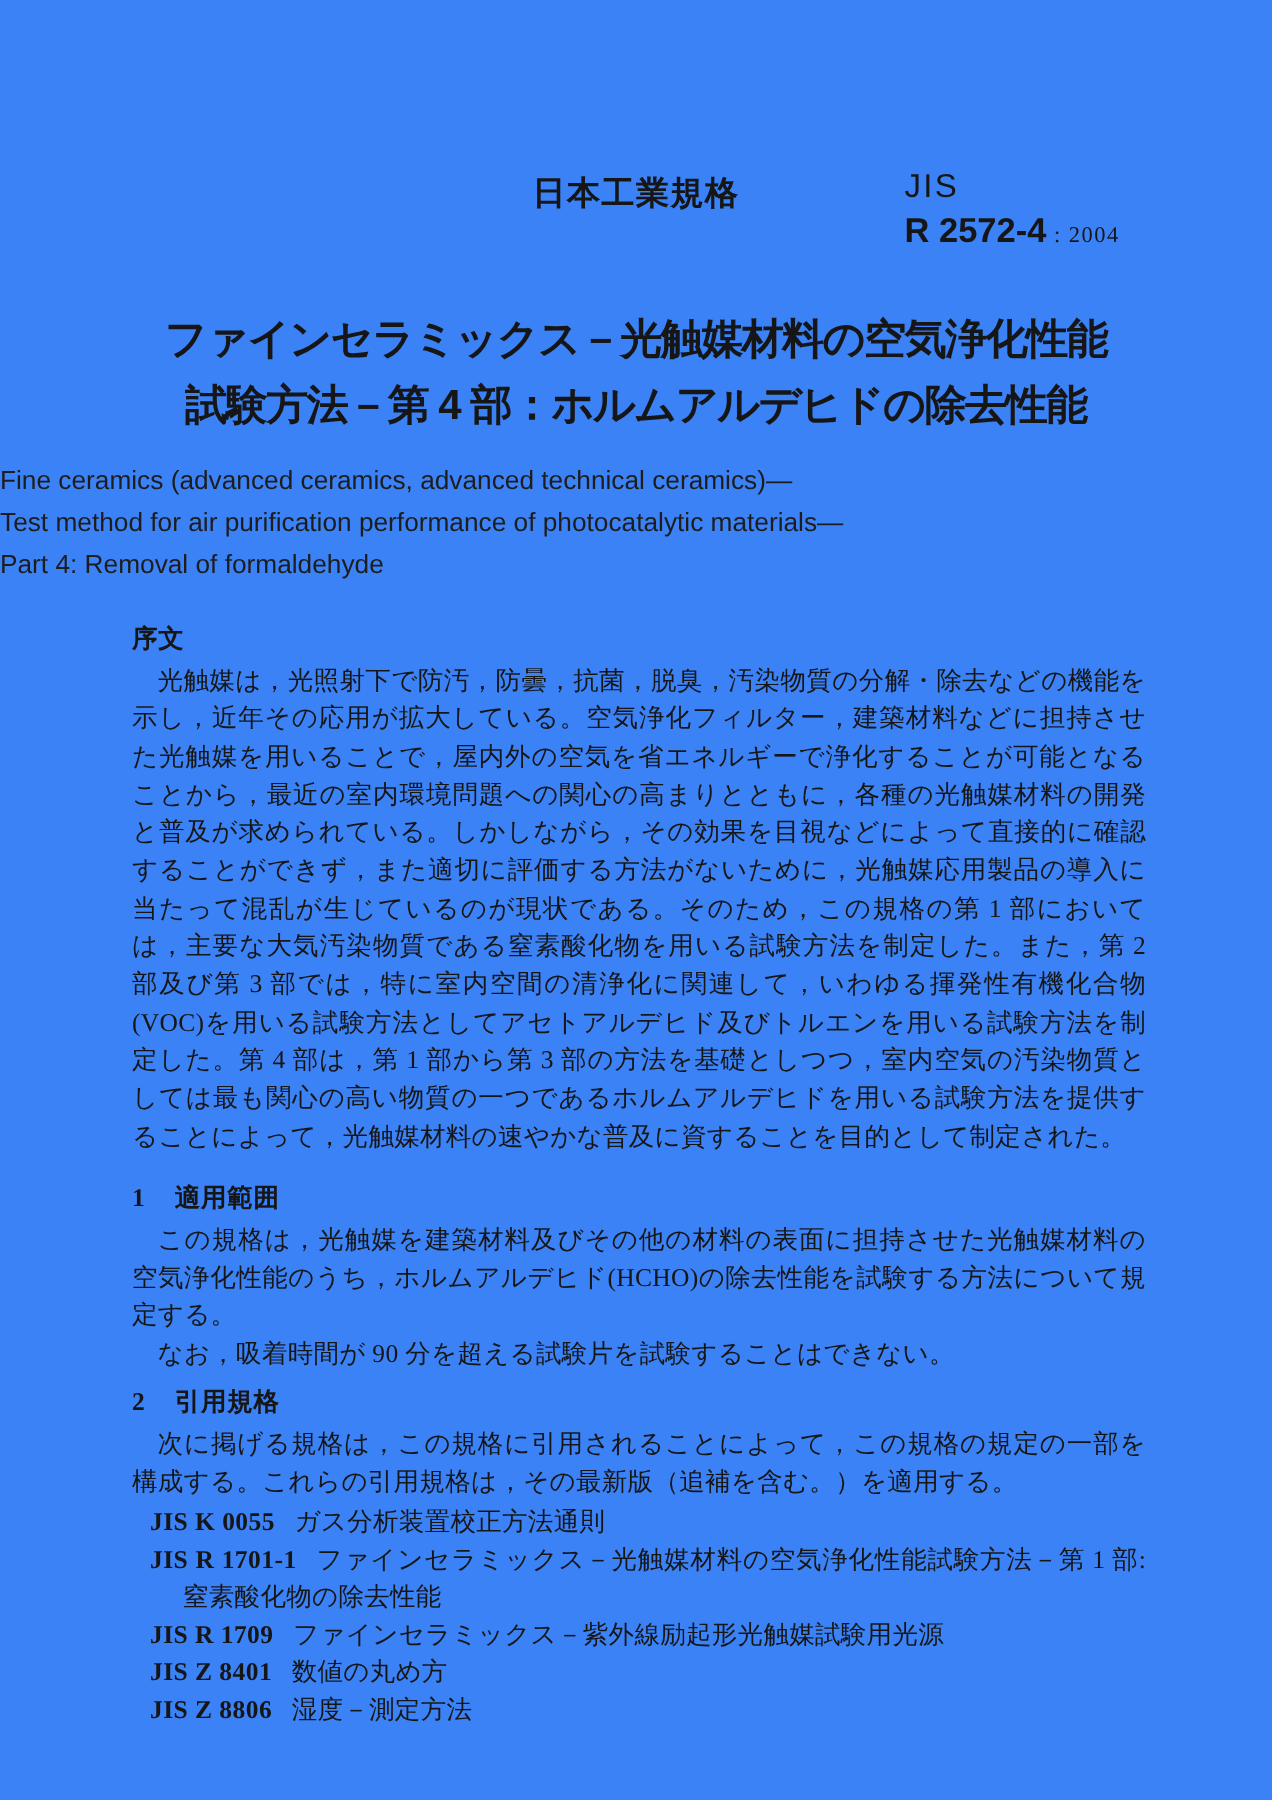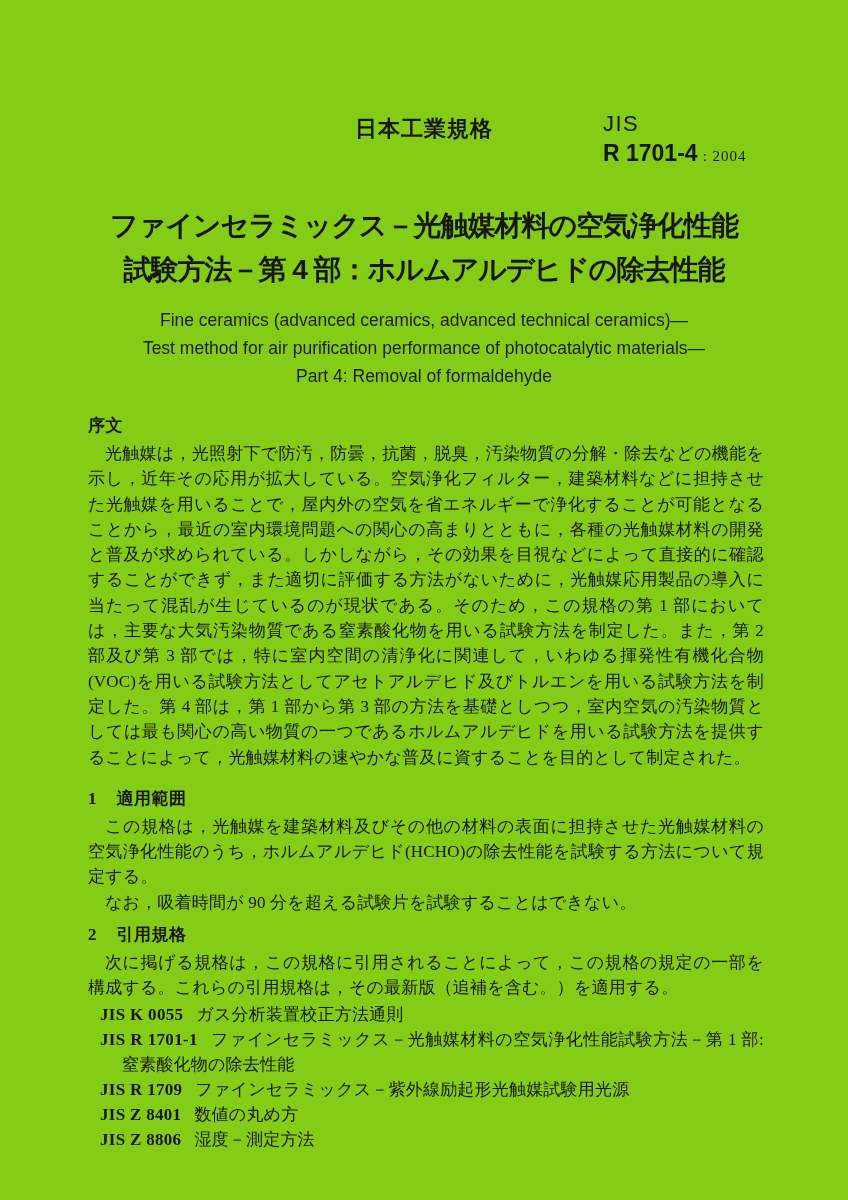--- a/index.html
+++ b/index.html
@@ -1,20 +1,20 @@
 <!DOCTYPE html>
 <html lang="ja"><head>
 <meta charset="utf-8">
 <style>
   * { margin:0; padding:0; box-sizing:border-box; }
   html, body { background:#ffffff; }
   .page {
     position:relative;
     width:848px; height:1200px;
-    background:#84cc16;
+    background:#3b82f6;
     color:#161616;
     overflow:hidden;
     font-family:"Liberation Serif","DejaVu Serif",serif;
   }
 
   
   .header-row { position:absolute; top:114px; left:0; width:100%; }
   .standard-name {
     text-align:center; font-family:"Liberation Sans","DejaVu Sans",sans-serif;
     font-weight:bold; font-size:22px; letter-spacing:1px;
@@ -30,21 +30,21 @@
     font-family:"Liberation Serif","DejaVu Serif",serif;
   }
 
   
   .title-ja {
     position:absolute; top:204px; left:0; width:100%; text-align:center;
     font-family:"Liberation Sans","DejaVu Sans",sans-serif;
     font-weight:bold; font-size:28px; line-height:44px; letter-spacing:-1px;
   }
   .title-en {
-    position:absolute; top:306px; left:0; width:100%; text-align:center;
+    position:absolute; top:306px; left:0; width:100%; text-align:left;
     font-family:"Liberation Sans","DejaVu Sans",sans-serif;
     font-size:17.5px; line-height:28px; color:#1d1d1d;
   }
 
   
   .content { position:absolute; left:88px; top:414px; width:676px; }
   .sec-heading {
     font-family:"Liberation Sans","DejaVu Sans",sans-serif;
     font-weight:bold; font-size:17px; line-height:23px; letter-spacing:0.5px;
   }
@@ -72,21 +72,21 @@
 </head>
 <body>
 
 <div class="page">
 
   <div class="header-row">
     <div class="standard-name">日本工業規格</div>
     <div class="standard-code">
       <div class="code-org">JIS</div>
       <div class="code-number-line">
-        <span>R 1701-4</span><span class="code-year">: 2004</span>
+        <span>R 2572-4</span><span class="code-year">: 2004</span>
       </div>
     </div>
   </div>
 
   <div class="title-ja">
     <div>ファインセラミックス－光触媒材料の空気浄化性能</div>
     <div>試験方法－第 4 部：ホルムアルデヒドの除去性能</div>
   </div>
 
   <div class="title-en">

